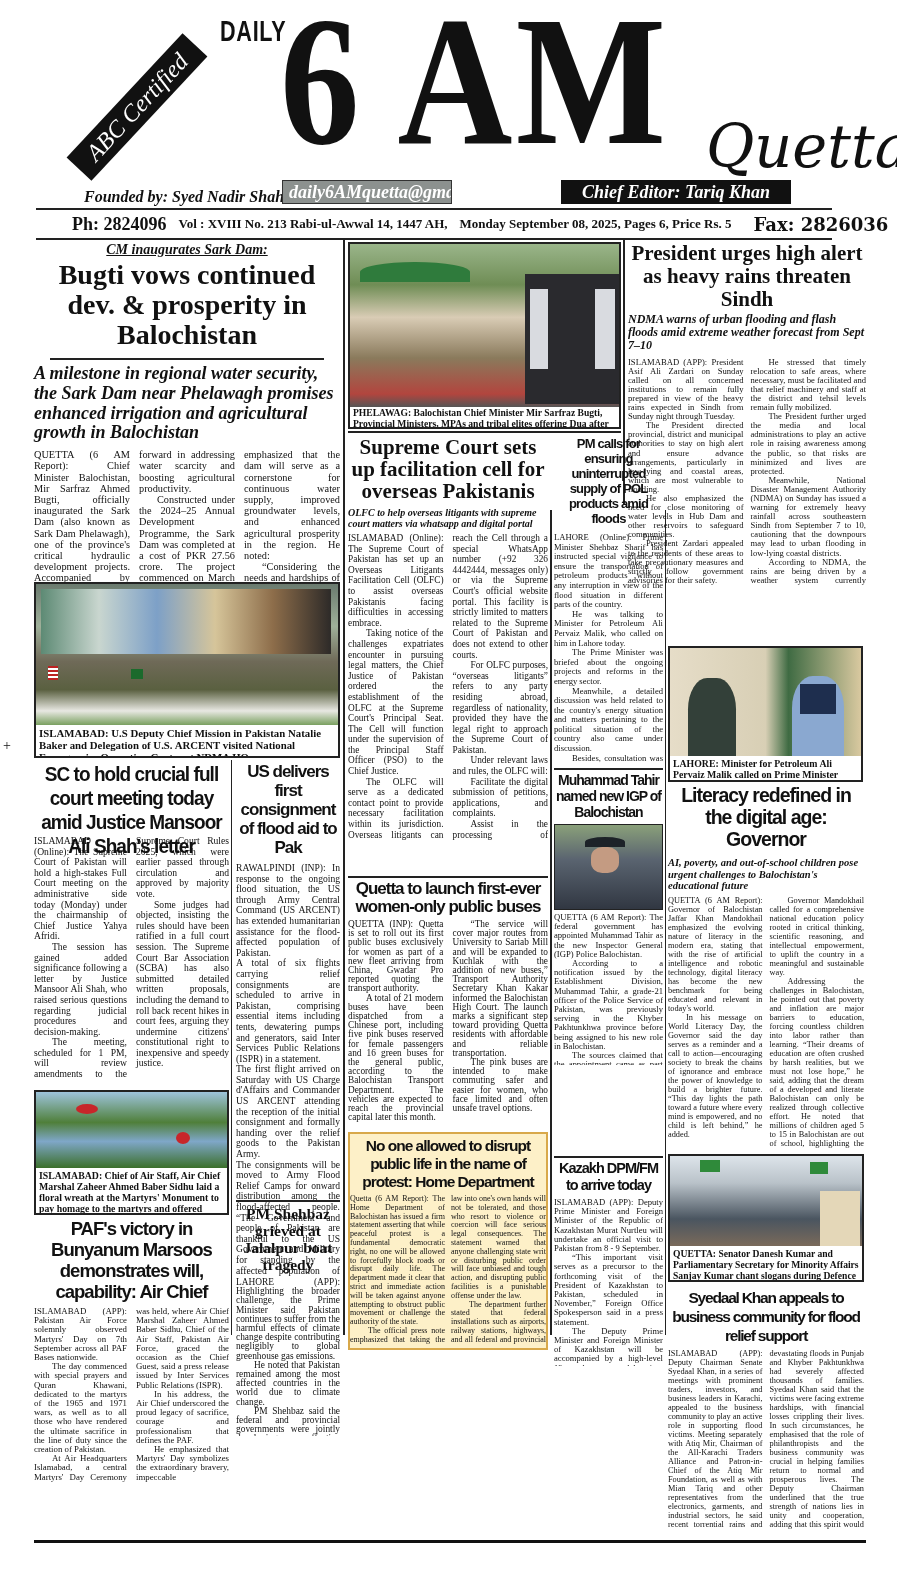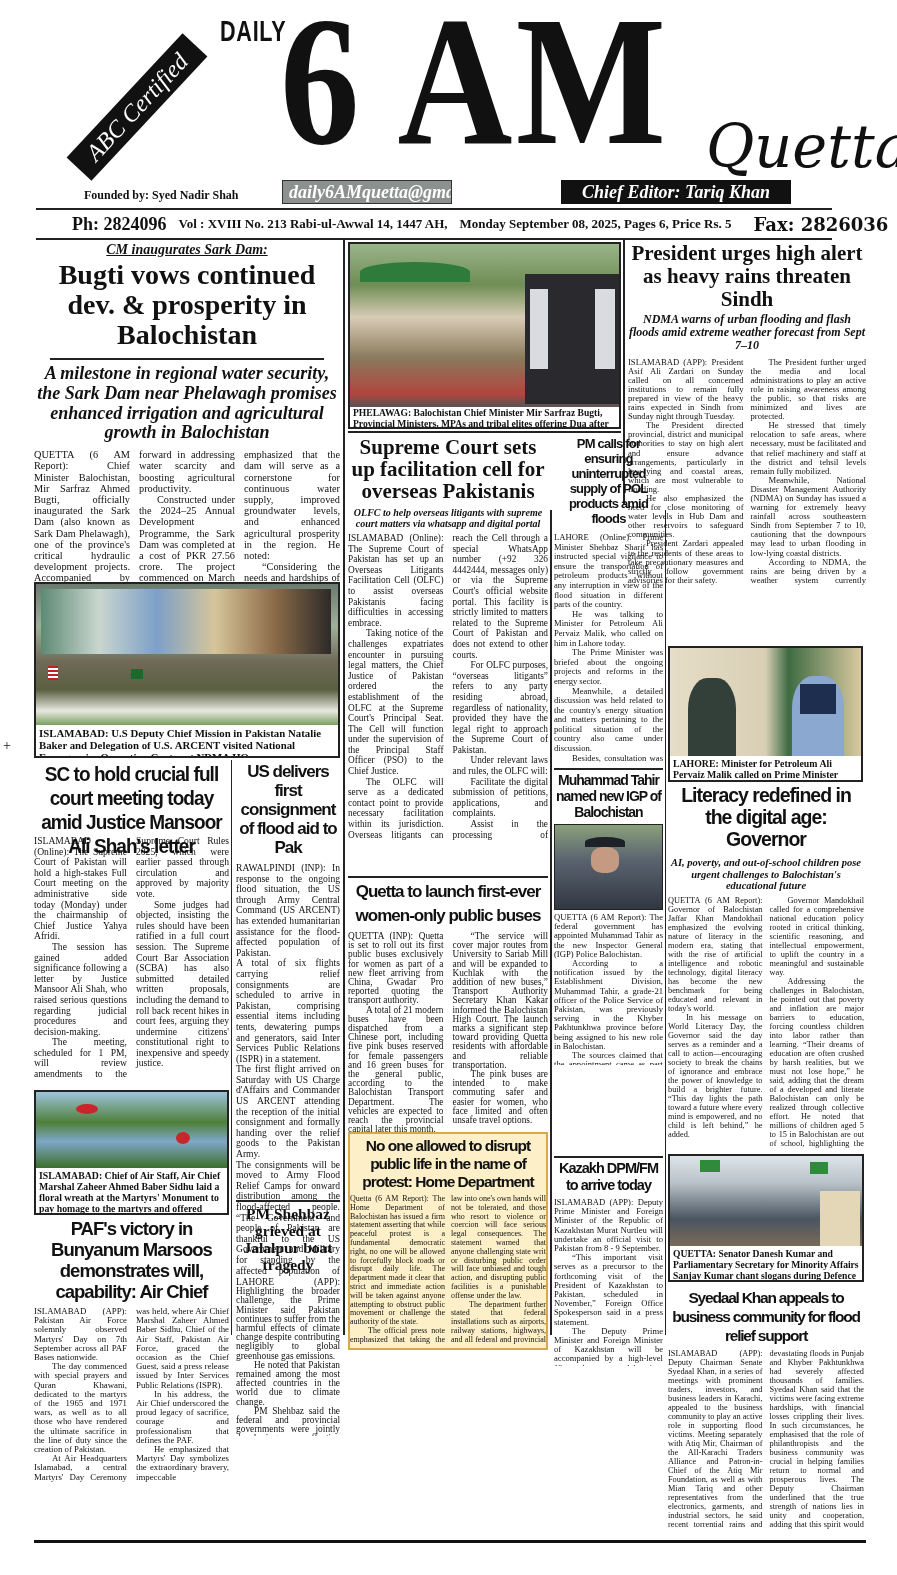--- a/index.html
+++ b/index.html
@@ -3,37 +3,37 @@
 <meta charset="utf-8">
 <style>
 *{box-sizing:border-box;margin:0;padding:0}
 body{width:897px;height:1575px;background:#fff;font-family:"Liberation Serif",serif;color:#111;position:relative;overflow:hidden}
 .abs{position:absolute}
 
 #abc{left:52px;top:90px;width:170px;height:34px;background:#111;color:#fff;font-style:italic;font-size:24px;text-align:center;line-height:34px;transform:rotate(-47deg);transform-origin:center}
 #daily{left:220px;top:14px;font-family:"Liberation Sans",sans-serif;font-weight:bold;font-size:30px;letter-spacing:1px;transform:scaleX(.72);transform-origin:left}
 #logo{left:280px;top:-12px;font-size:185px;font-weight:bold;letter-spacing:4px;line-height:1;transform:scaleX(.86);transform-origin:left}
 #quetta{left:706px;top:112px;font-style:italic;font-size:59px;font-family:"DejaVu Serif",serif}
-#founded{left:84px;top:188px;font-weight:bold;font-size:12px}
+#founded{left:84px;top:188px;font-style:italic;font-weight:bold;font-size:16px}
 #email{left:282px;top:180px;width:170px;height:24px;background:#8c918f;border:1px solid #333;color:#fff;font-style:italic;font-weight:bold;font-size:18px;line-height:22px;padding-left:6px;overflow:hidden;white-space:nowrap}
 #editor{left:561px;top:180px;width:230px;height:24px;background:#111;color:#fff;font-style:italic;font-weight:bold;font-size:18px;line-height:24px;text-align:center}
 .rule{left:36px;width:796px;height:2px;background:#222}
 #infobar{left:36px;top:210px;width:796px;height:28px;display:flex;align-items:center;gap:12px;font-weight:bold;font-size:13px;white-space:nowrap}
 #infobar .ph{font-size:18px;margin-left:36px}
 #infobar .fax{font-size:18px;margin-left:10px;font-family:"DejaVu Serif",serif}
 
 .vline{width:2px;background:#222}
 .body-text{font-size:10.3px;line-height:11.2px;text-align:justify;hyphens:auto}
 .body-text p{text-indent:18px}
 .body-text p:first-child{text-indent:0}
 .cols2{column-count:2;column-gap:9px}
 .cols3{column-count:3;column-gap:9px}
 .hl{font-weight:bold;text-align:center;line-height:1}
 .cond{font-family:"Liberation Sans",sans-serif;transform-origin:center;letter-spacing:-1px}
-.deck{font-style:italic;font-weight:bold;text-align:center;line-height:1.1}
+.deck{font-style:italic;font-weight:bold;line-height:1.1}
 .photo{border:2px solid #222;overflow:hidden;background:#ccc}
 .photo .img{width:100%;position:relative}
 .caption{font-weight:bold;font-size:10.8px;line-height:12px;padding:2px 3px;background:#fff}
 .hr{height:2px;background:#222}
 .box-yellow{background:#fdf0c8;border:2px solid #d8a84a}
 .hr-margin{position:absolute;left:3px;top:738px;font-size:14px}
 </style>
 </head>
 <body>
 
@@ -156,21 +156,21 @@
     <p>For OLFC purposes, “overseas litigants” refers to any party residing abroad, regardless of nationality, provided they have the legal right to approach the Supreme Court of Pakistan.</p>
     <p>Under relevant laws and rules, the OLFC will:</p>
     <p>Facilitate the digital submission of petitions, applications, and complaints.</p>
     <p>Assist in the processing of applications for early hearing before the Supreme Court. Provide case updates and certified copies of court orders electronically.</p>
 
   </div>
 </article>
 
 <div class="abs hr" style="left:348px;top:876px;width:200px"></div>
 <article class="abs" style="left:348px;top:880px;width:200px">
-  <h2 class="hl cond" style="font-size:17px;line-height:24px">Quetta to launch first-ever women-only public buses</h2>
+  <h2 class="hl cond" style="font-size:17px;line-height:18px">Quetta to launch first-ever women-only public buses</h2>
   <div class="body-text cols2" style="margin-top:4px;font-size:9.3px;line-height:9.2px;height:208px;overflow:hidden">
     <p>QUETTA (INP): Quetta is set to roll out its first public buses exclusively for women as part of a new fleet arriving from China, Gwadar Pro reported quoting the transport authority.</p>
     <p>A total of 21 modern buses have been dispatched from a Chinese port, including five pink buses reserved for female passengers and 16 green buses for the general public, according to the Balochistan Transport Department. The vehicles are expected to reach the provincial capital later this month.</p>
     <p>“The service will cover major routes from University to Sariab Mill and will be expanded to Kuchlak with the addition of new buses,” Transport Authority Secretary Khan Kakar informed the Balochistan High Court. The launch marks a significant step toward providing Quetta residents with affordable and reliable transportation.</p>
     <p>The pink buses are intended to make commuting safer and easier for women, who face limited and often unsafe travel options.</p>
 
   </div>
 </article>
 
 <article class="abs box-yellow" style="left:348px;top:1132px;width:200px;height:218px;padding:3px 0">
@@ -222,22 +222,22 @@
 </article>
 
 <article class="abs" style="left:628px;top:242px;width:238px">
   <h1 class="hl" style="font-size:21px;line-height:23px">President urges high alert as heavy rains threaten Sindh</h1>
   <div class="deck" style="font-size:12px;margin-top:2px">NDMA warns of urban flooding and flash floods amid extreme weather forecast from Sept 7–10</div>
   <div class="body-text cols2" style="margin-top:5px;font-size:8.6px;line-height:9.1px;height:234px;overflow:hidden;column-gap:7px">
     <p>ISLAMABAD (APP): President Asif Ali Zardari on Sunday called on all concerned institutions to remain fully prepared in view of the heavy rains expected in Sindh from Sunday night through Tuesday.</p>
     <p>The President directed provincial, district and municipal authorities to stay on high alert and ensure advance arrangements, particularly in low-lying and coastal areas, which are most vulnerable to flooding.</p>
     <p>He also emphasized the need for close monitoring of water levels in Hub Dam and other reservoirs to safeguard communities.</p>
     <p>President Zardari appealed to the residents of these areas to take precautionary measures and strictly follow government advisories for their safety.</p>
+    <p>He stressed that timely relocation to safe areas, where necessary, must be facilitated and that relief machinery and staff at the district and tehsil levels remain fully mobilized.</p>
     <p>The President further urged the media and local administrations to play an active role in raising awareness among the public, so that risks are minimized and lives are protected.</p>
-    <p>He stressed that timely relocation to safe areas, where necessary, must be facilitated and that relief machinery and staff at the district and tehsil levels remain fully mobilized.</p>
     <p>Meanwhile, National Disaster Management Authority (NDMA) on Sunday has issued a warning for extremely heavy rainfall across southeastern Sindh from September 7 to 10, cautioning that the downpours may lead to urban flooding in low-lying coastal districts.</p>
     <p>According to NDMA, the rains are being driven by a weather system currently positioned over the Gujarat-Rajasthan border, which is moving westward and expected to bring intermittent rainfall across Sindh, southern Punjab, and parts of Balochistan until September 10.</p>
   </div>
 </article>
 
 <figure class="abs photo" style="left:668px;top:646px;width:195px;height:136px">
   <div class="img" style="height:108px;background:linear-gradient(90deg,#e6ddc8 0%,#d8cfb5 50%,#3f6b43 62%,#d9c9a0 100%)">
     <div style="position:absolute;left:18px;top:30px;width:48px;height:78px;background:#334039;border-radius:40% 40% 0 0"></div>
     <div style="position:absolute;left:122px;top:28px;width:52px;height:80px;background:#8aa8d0;border-radius:40% 40% 0 0"></div>
     <div style="position:absolute;left:130px;top:36px;width:36px;height:30px;background:#1e2e4e"></div>

